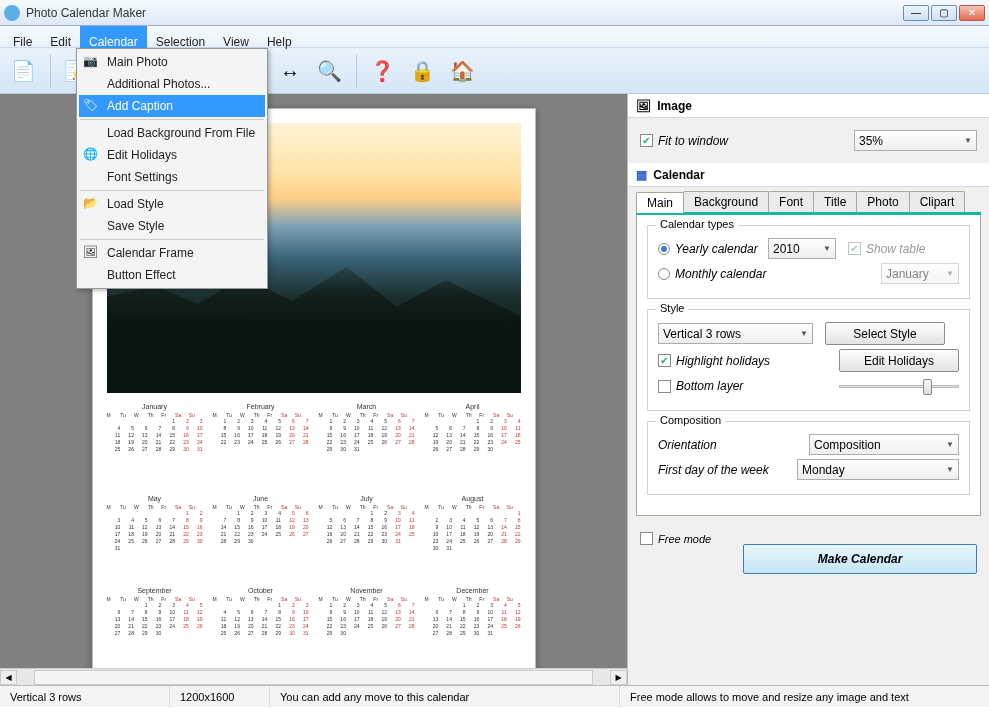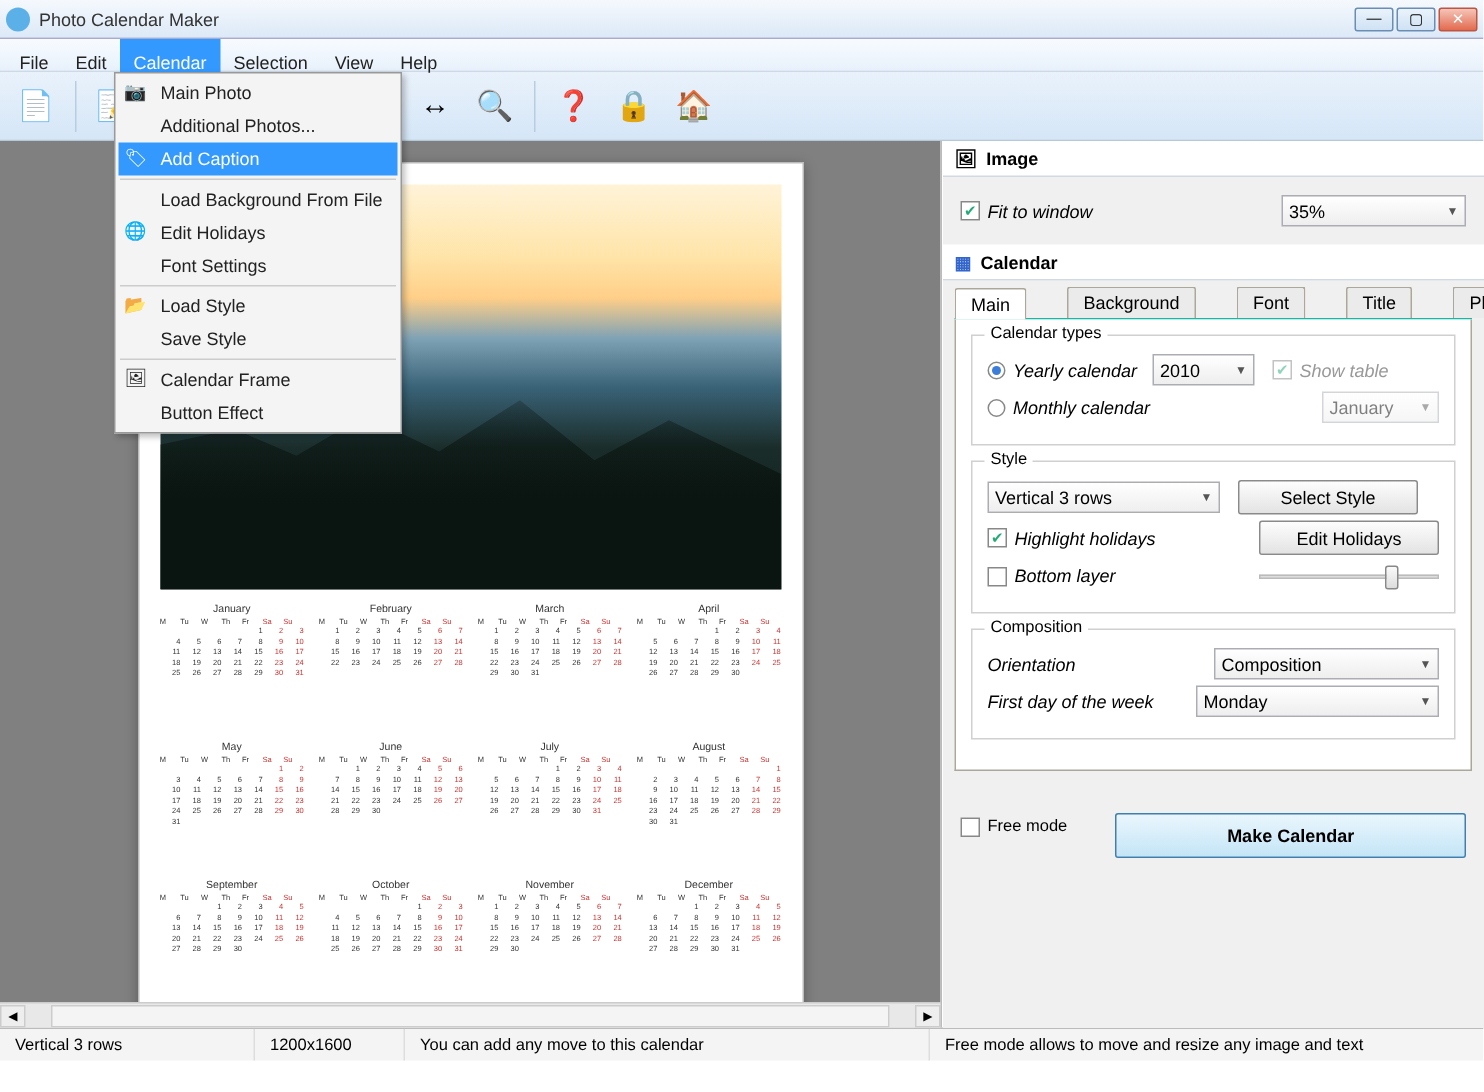--- a/index.html
+++ b/index.html
@@ -47,21 +47,21 @@
 .side { width: 362px; background: #f0f0f0; border-left: 1px solid #bbb; overflow-y:auto; padding: 0; }
 .panel-head { height: 24px; background: #fff; border-bottom: 1px solid #d0d9e4; display:flex; align-items:center; padding:0 8px; gap:6px; font-weight:bold; font-size:12px; }
 .panel-body { padding: 8px 12px; background:#f0f0f0; }
 .row { display:flex; align-items:center; margin: 4px 0; }
 .row label { flex:1; font-size:12px;font-style:italic; }
 .select { height:21px; border:1px solid #abadb3; background:linear-gradient(#fff,#eee); padding:0 4px; font-size:12px; display:flex; align-items:center; justify-content:space-between; }
 .select .arr { font-size:8px; color:#555; }
 .btn { height:23px; border:1px solid #8a8a8a; background:linear-gradient(#fdfdfd,#e3e3e3); padding:0 10px; font-size:12px; display:flex;align-items:center;justify-content:center; border-radius:2px;}
 .btn-primary { border:1px solid #3c7fb1; background:linear-gradient(#eaf6fd,#c4e5f6); font-weight:bold;margin-top:12px; }
 
-.tabs { display:flex; border-bottom:1px solid #14b8a6; margin:4px 8px 0 8px;gap:28px; }
+.tabs { display:flex; border-bottom:3px solid #14b8a6; margin:4px 8px 0 8px; }
 .tab { padding:3px 10px; font-size:12px; border:1px solid #aca899; border-bottom:none; background:#ebebeb; margin-right:-1px; border-radius:2px 2px 0 0;}
 .tab.active { background:#fff; position:relative; top:1px;}
 .tabpage { margin:0 8px 8px 8px; border:1px solid #aca899; border-top:none; background:#fff; padding:10px; }
 
 .group { border:1px solid #d0d0d0; padding:8px 10px 10px 10px; margin-bottom:10px; position:relative; }
 .group .glabel { position:absolute; top:-8px; left:8px; background:#fff; padding:0 4px; font-size:11px; }
 
 .slider { width:120px; height:20px; position:relative; background:transparent; }
 .slider .strk { position:absolute; top:9px; left:0; right:0; height:3px; background:#ddd; border:1px solid #bbb;}
 .slider .thumb { position:absolute; top:3px; left:70%; width:9px; height:16px; background:linear-gradient(#fafafa,#ddd); border:1px solid #888; border-radius:2px;}
@@ -850,21 +850,21 @@
         <div class="row">
           <label style="width:140px;">First day of the week</label>
           <div class="select" style="width:162px;">
               <span>Monday</span>
               <span class="arr">▼</span>
             </div>
         </div>
       </div>
     </div>
 
-    <div class="panel-body" style="display:flex;align-items:center;gap:32px;">
+    <div class="panel-body" style="display:flex;align-items:flex-start;gap:32px;font-style:italic;">
       <div style="display:flex;align-items:center;">
         <span class="chk"></span>
         <label>Free mode</label>
       </div>
       <div class="btn btn-primary" style="flex:1;height:30px;">
           <span>Make Calendar</span>
         </div>
     </div>
   </div>
 </div>

